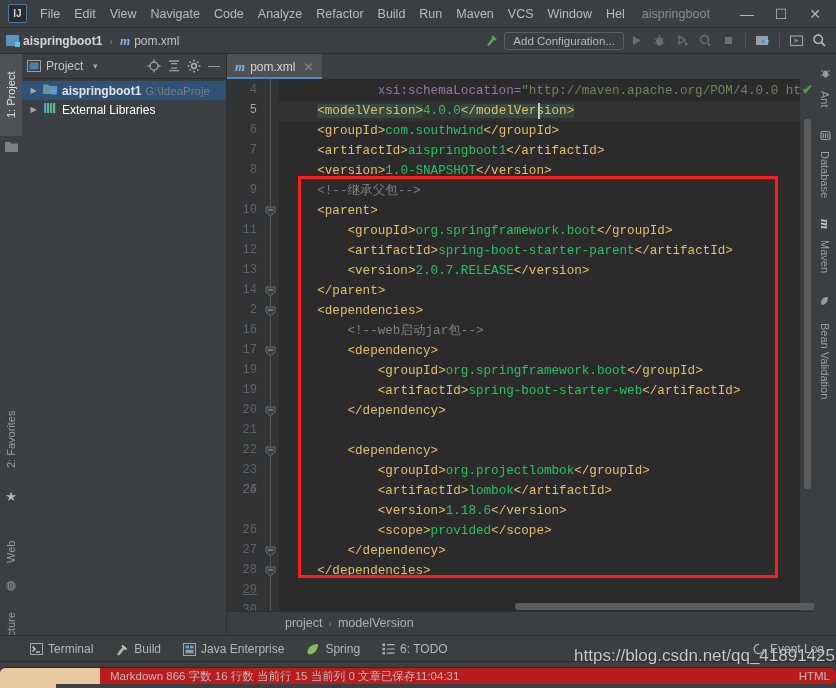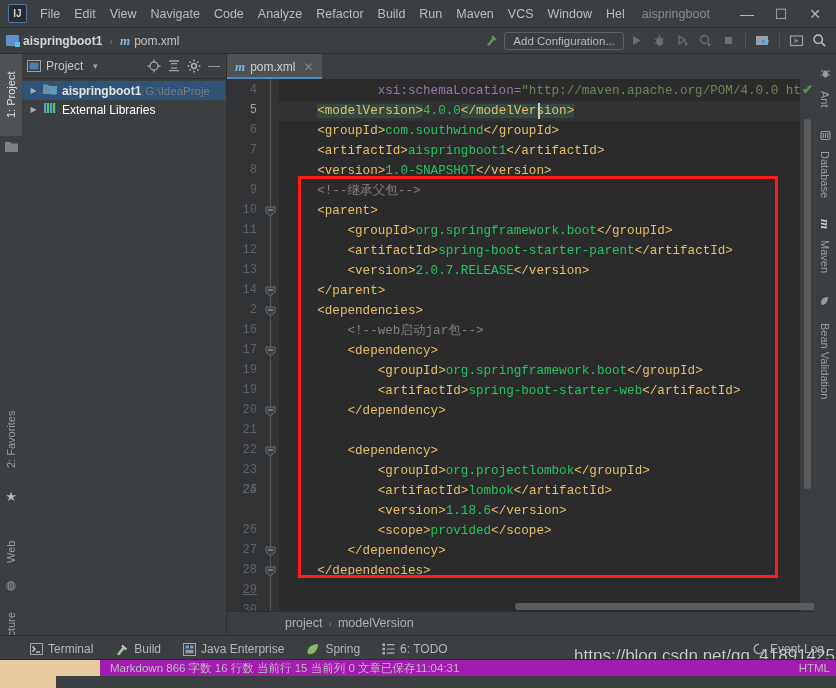--- a/index.html
+++ b/index.html
@@ -190,23 +190,23 @@
   
   .watermark{
     position:absolute;right:1px;bottom:22px;
     color:#d8d8d8;font-size:17px;opacity:.92;
     font-family:"Liberation Sans",sans-serif;white-space:nowrap;
     pointer-events:none;text-shadow:0 0 1px #000;
   }
 
   
   .mdstrip{
-    position:absolute;left:0;right:0;bottom:12px;height:16px;
-    background:#a21caf;border-top:1px solid #2b2b2b;
-    display:flex;align-items:center;overflow:hidden;
+    position:absolute;left:0;right:0;bottom:4px;height:16px;
+    background:#b91c1c;border-top:1px solid #2b2b2b;
+    display:flex;align-items:center;overflow:hidden;border-radius:6px;
   }
   .mdstrip .pad{width:100px;height:16px;background:#e8c9a0;}
   .mdstrip .txt2{color:#bdbdbd;font-size:11.5px;white-space:nowrap;padding-left:10px;}
   .mdstrip .rt{margin-left:auto;color:#bdbdbd;font-size:11.5px;padding-right:6px;white-space:nowrap;}
   .sidepad{position:absolute;left:0;bottom:0;width:56px;height:16px;background:#e8c9a0;}
 </style>
 </head>
 <body>
 
 <div id="app">

